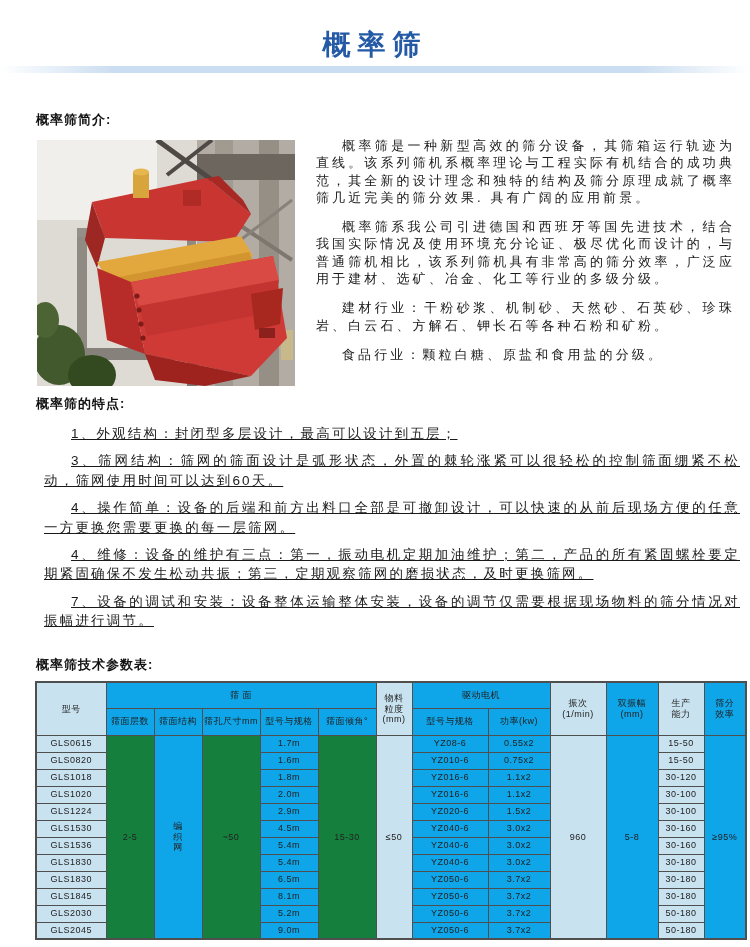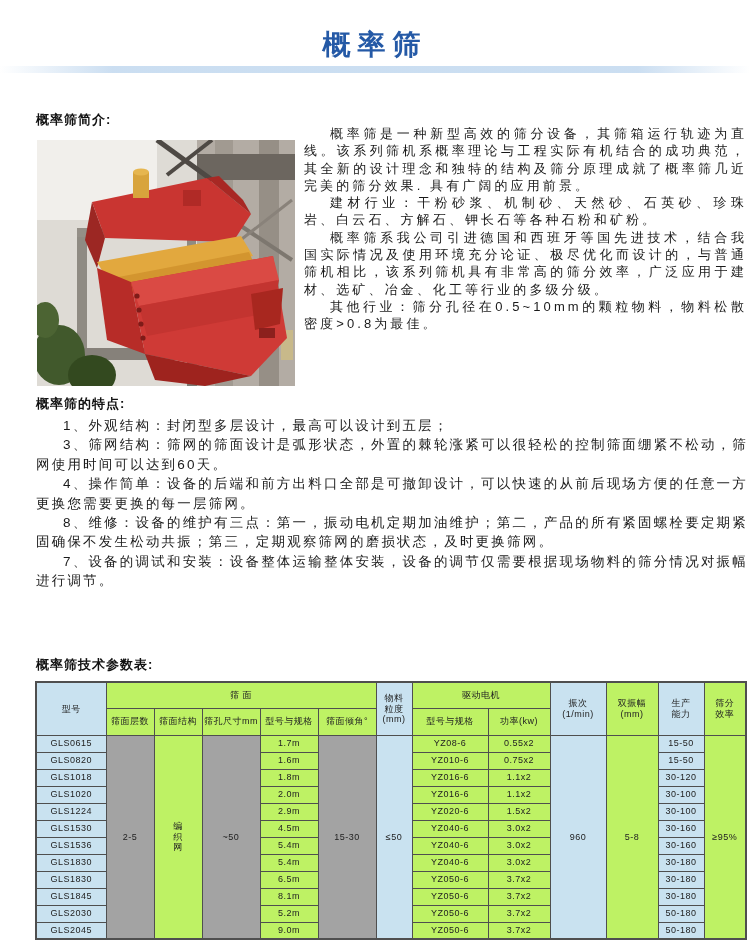--- a/index.html
+++ b/index.html
@@ -20,50 +20,50 @@
   }
   
   .sec-heading{font-size:13px;font-weight:bold;color:#111;letter-spacing:1px;}
   
   .intro-heading{left:36px;top:111px;}
   .intro-text{
     left:304px;top:125px;width:443px;
     font-size:13px;line-height:17.3px;letter-spacing:3.1px;
     text-align:justify;
   }
-  .intro-text p{margin:0;text-indent:2em;}
+  .intro-text p{margin:12px;text-indent:2em;}
   
   .photo{left:37px;top:140px;width:258px;height:246px;}
   
   .features-heading{left:36px;top:395px;}
   .features-text{
     left:36px;top:416px;width:712px;
     font-size:13.5px;line-height:19.4px;letter-spacing:2.2px;
     text-align:justify;
   }
-  .features-text p{margin:0;text-indent:2em;}
+  .features-text p{margin:8px;text-indent:2em;text-decoration:underline;}
   
   .specs-heading{left:36px;top:656px;text-align:center;}
   .spec-table-wrap{left:35px;top:681px;}
   table.spec{
     border-collapse:collapse;table-layout:fixed;width:710px;
     font-size:9px;line-height:1.15;
   }
   table.spec td,table.spec th{
     border:1px solid #4f4f4f;text-align:center;vertical-align:middle;
     padding:0 1px;font-weight:normal;color:#222;overflow:hidden;
     letter-spacing:.5px;
   }
   table.spec{border:2px solid #4f4f4f;}
   tr.hdr1{height:26px;}
   tr.hdr2{height:27px;}
   tr.datarow{height:17px;}
   .c-blue{background:#c9e2f0;}
-  .c-gray{background:#bef264;}
-  .c-white{background:#a3a3a3;}
+  .c-gray{background:#0ea5e9;}
+  .c-white{background:#15803d;}
   .pre{white-space:pre-line;}
 </style>
 </head>
 <body>
 
 <div class="abs page-title">概率筛</div>
 <div class="abs title-divider"></div>
 
 <div class="abs sec-heading intro-heading">概率筛简介:</div>
 
@@ -120,31 +120,31 @@
     <circle cx="102" cy="170" r="2.6" fill="#7e1b18"></circle>
     <circle cx="104" cy="184" r="2.6" fill="#7e1b18"></circle>
     <circle cx="106" cy="198" r="2.6" fill="#7e1b18"></circle>
 
     <polygon points="108,214 214,236 168,246 118,240" fill="#9e231e"></polygon>
   </svg>
 </div>
 
 <div class="abs intro-text">
   <p>概率筛是一种新型高效的筛分设备，其筛箱运行轨迹为直线。该系列筛机系概率理论与工程实际有机结合的成功典范，其全新的设计理念和独特的结构及筛分原理成就了概率筛几近完美的筛分效果. 具有广阔的应用前景。</p>
+  <p>概率筛系我公司引进德国和西班牙等国先进技术，结合我国实际情况及使用环境充分论证、极尽优化而设计的，与普通筛机相比，该系列筛机具有非常高的筛分效率，广泛应用于建材、选矿、冶金、化工等行业的多级分级。</p>
   <p>建材行业：干粉砂浆、机制砂、天然砂、石英砂、珍珠岩、白云石、方解石、钾长石等各种石粉和矿粉。</p>
-  <p>概率筛系我公司引进德国和西班牙等国先进技术，结合我国实际情况及使用环境充分论证、极尽优化而设计的，与普通筛机相比，该系列筛机具有非常高的筛分效率，广泛应用于建材、选矿、冶金、化工等行业的多级分级。</p>
-  <p>其他行业：筛分孔径在0.5~10mm的颗粒物料，物料松散密度&gt;0.8为最佳。</p>
+  <p>食品行业：颗粒白糖、原盐和食用盐的分级。</p>
 </div>
 
 <div class="abs sec-heading features-heading">概率筛的特点:</div>
 <div class="abs features-text">
   <p>1、外观结构：封闭型多层设计，最高可以设计到五层；</p>
   <p>3、筛网结构：筛网的筛面设计是弧形状态，外置的棘轮涨紧可以很轻松的控制筛面绷紧不松动，筛网使用时间可以达到60天。</p>
   <p>4、操作简单：设备的后端和前方出料口全部是可撤卸设计，可以快速的从前后现场方便的任意一方更换您需要更换的每一层筛网。</p>
-  <p>8、维修：设备的维护有三点：第一，振动电机定期加油维护；第二，产品的所有紧固螺栓要定期紧固确保不发生松动共振；第三，定期观察筛网的磨损状态，及时更换筛网。</p>
+  <p>4、维修：设备的维护有三点：第一，振动电机定期加油维护；第二，产品的所有紧固螺栓要定期紧固确保不发生松动共振；第三，定期观察筛网的磨损状态，及时更换筛网。</p>
   <p>7、设备的调试和安装：设备整体运输整体安装，设备的调节仅需要根据现场物料的筛分情况对振幅进行调节。</p>
 </div>
 
 <div class="abs sec-heading specs-heading">概率筛技术参数表:</div>
 <div class="abs spec-table-wrap">
   <table class="spec">
     <colgroup>
       <col style="width:70px">
         <col style="width:48px">
         <col style="width:48px">

